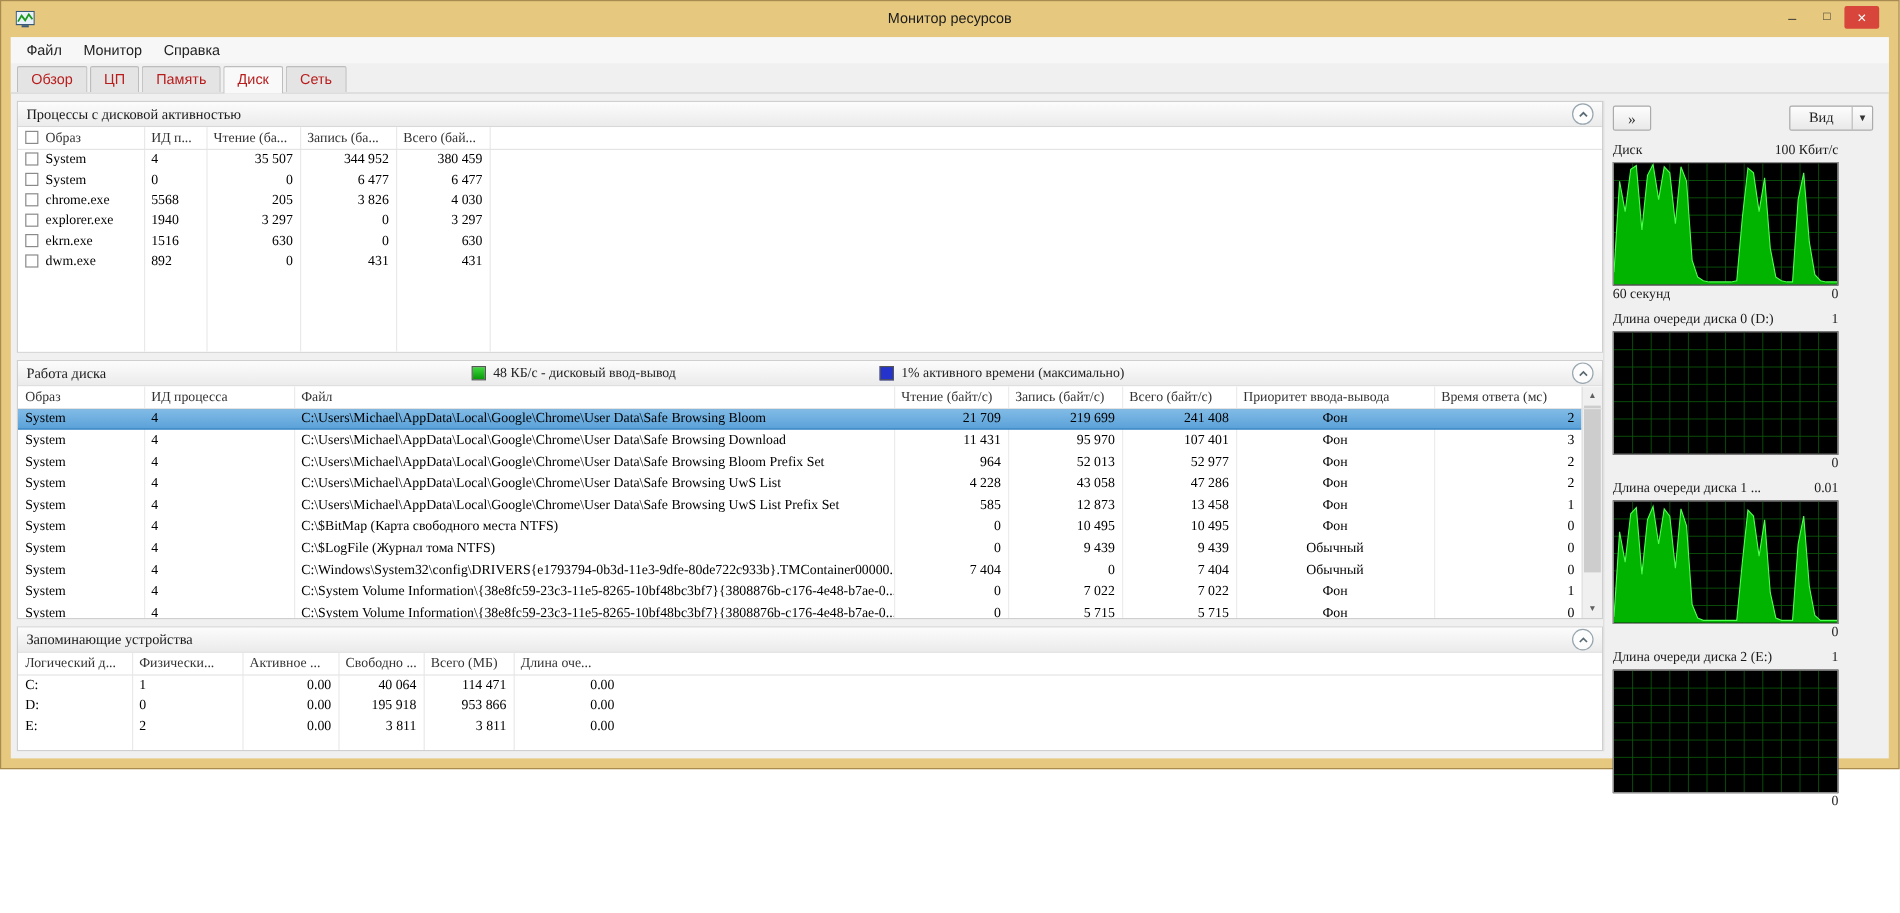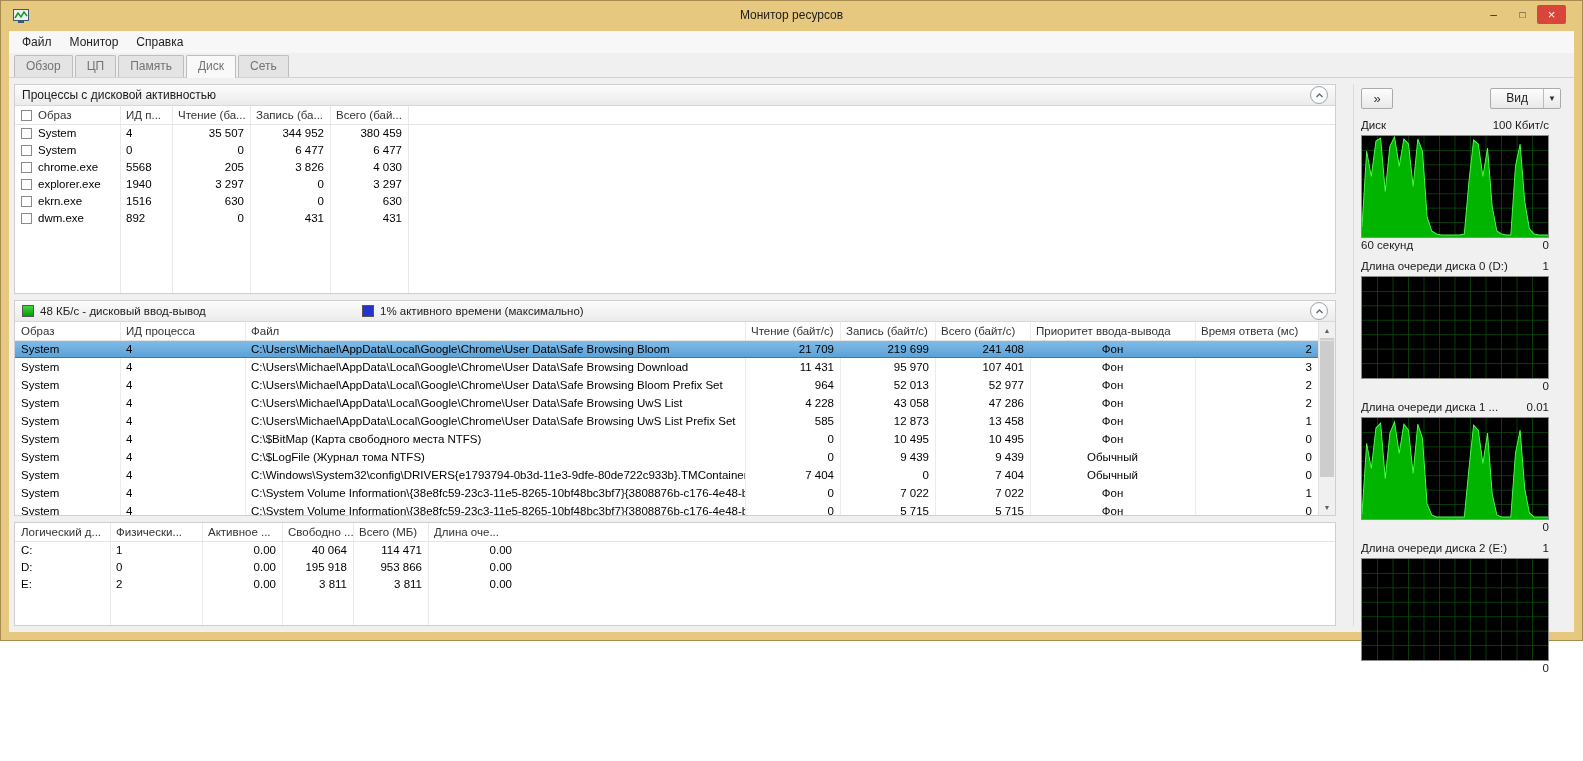--- a/index.html
+++ b/index.html
@@ -35,28 +35,28 @@
   .menubar {
     height:22px; background:#f7f7f7; display:flex; align-items:center;
     padding-left:4px; font-size:12px; color:#222;
   }
   .menu-item { padding:2px 9px; }
   .tabbar {
     height:25px; background:#f0f0f0; display:flex; align-items:flex-end;
     padding-left:5px; border-bottom:1px solid #d2d2d2;
   }
   .tab {
-    font-size:12px; color:#737373; background:#e4e4e4;
+    font-size:12px; color:#b91c1c; background:#e4e4e4;
     border:1px solid #bdbdbd; border-bottom:none;
     padding:3px 11px 4px 11px; margin-right:2px;
     border-radius:2px 2px 0 0; position:relative;
   }
   .tab.active { background:#f9f9f9; padding-bottom:5px; margin-bottom:-1px; z-index:2; }
   
-  .content { flex:1; min-height:0; display:flex; padding:6px 5px; gap:17px; }
+  .content { flex:1; min-height:0; display:flex; padding:6px 5px; gap:0;font-family:Liberation Serif, serif; }
   .left-col { width:1322px; display:flex; flex-direction:column; gap:6px; min-height:0; }
   
   .panel { background:#fff; border:1px solid #cfcfcf; display:flex; flex-direction:column; min-height:0; }
   .panel-p1 { height:210px; }
   .panel-p2 { height:216px; }
   .panel-p3 { flex:1; }
   .panel-header {
     height:21px; flex:none; background:linear-gradient(#fcfcfc,#ebebeb);
     border-bottom:1px solid #d8d8d8; display:flex; align-items:center;
     padding:0 7px; font-size:12px; color:#1a1a1a;
@@ -245,20 +245,21 @@
                     <td><span>431</span></td>
                     <td><span>431</span></td>
                   </tr>
                 </tbody>
             </table>
           </div>
         </div>
 
         <div class="panel panel-p2">
           <div class="panel-header">
+            <span class="ph-title">Работа диска</span>
             <span class="legend legend-1">
               <span class="swatch swatch-green"></span>
               <span>48 КБ/с - дисковый ввод-вывод</span>
             </span>
             <span class="legend legend-2">
               <span class="swatch swatch-blue"></span>
               <span>1% активного времени (максимально)</span>
             </span>
             <span class="chevron-btn">
               <svg width="11" height="11" viewBox="0 0 11 11">
@@ -395,20 +396,28 @@
             </table>
             <div class="vscroll">
               <div class="vs-arrow">▲</div>
               <div class="vs-thumb"></div>
               <div class="vs-arrow down">▼</div>
             </div>
           </div>
         </div>
 
         <div class="panel panel-p3">
+          <div class="panel-header">
+            <span class="ph-title">Запоминающие устройства</span>
+            <span class="chevron-btn">
+              <svg width="11" height="11" viewBox="0 0 11 11">
+                <path d="M2.5 7 L5.5 4 L8.5 7" fill="none" stroke="#5a6a74" stroke-width="1.4"></path>
+              </svg>
+            </span>
+          </div>
           <div class="panel-body p3-body">
             <table class="t-storage">
               <colgroup>
                   <col style="width:95px">
                   <col style="width:92px">
                   <col style="width:80px">
                   <col style="width:71px">
                   <col style="width:75px">
                   <col style="width:90px">
                 </colgroup>

